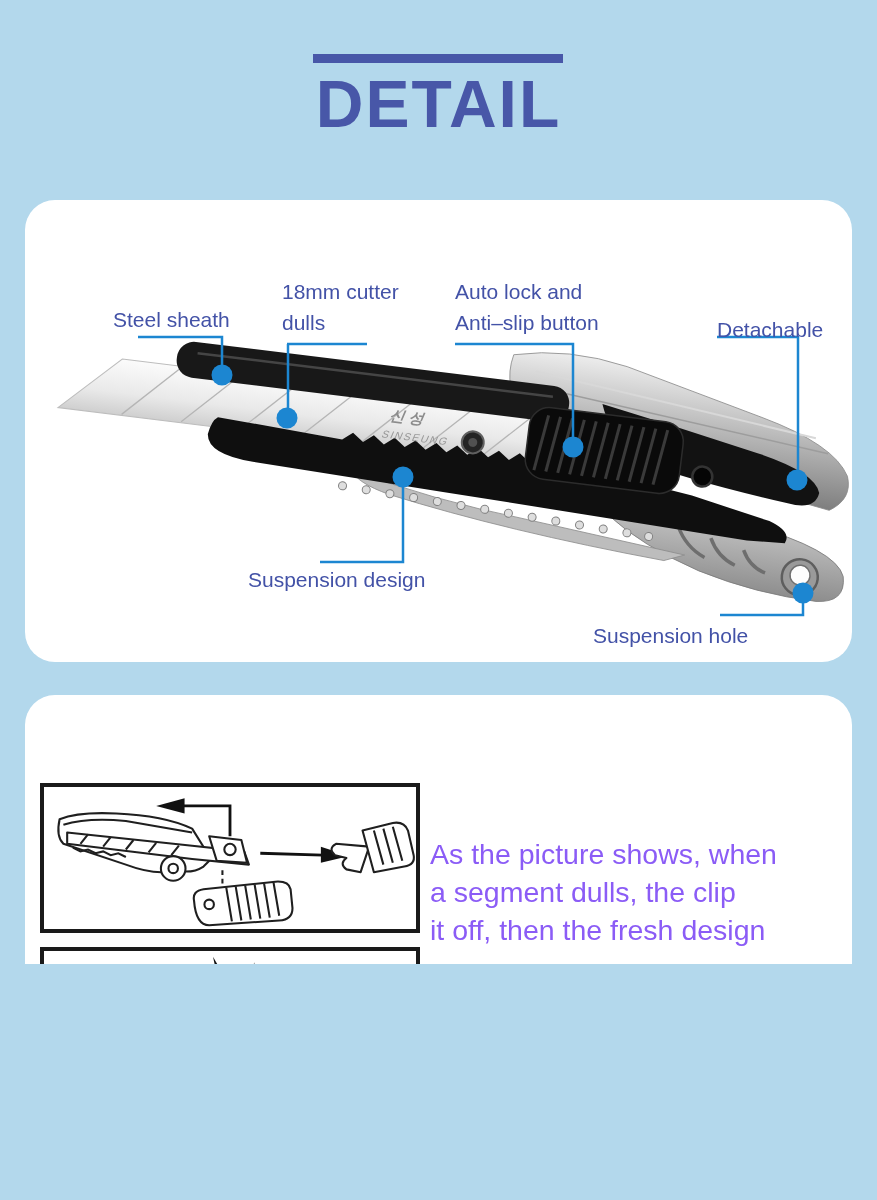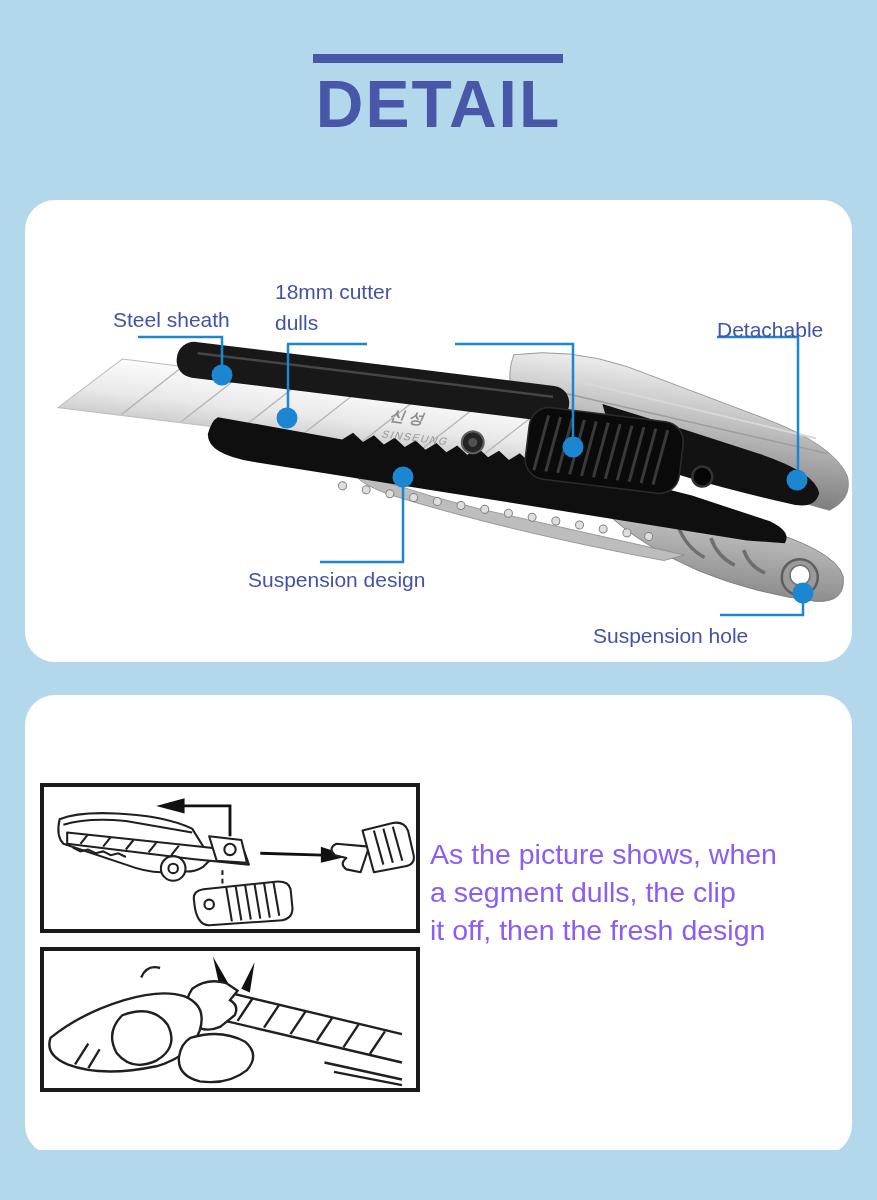--- a/index.html
+++ b/index.html
@@ -1,37 +1,37 @@
 <!DOCTYPE html>
 <html><head>
 <meta charset="utf-8">
 <style>
   html,body{margin:0;padding:0;background:#b3d8ec;}
   .page{
-    position:relative;width:877px;height:1150px;margin:0 auto;
+    position:relative;width:877px;height:964px;margin:0 auto;
     background:#b3d8ec;overflow:hidden;
     font-family:"Liberation Sans","DejaVu Sans",sans-serif;
   }
   
   .header{position:absolute;top:0;left:0;width:877px;text-align:center;}
   .title-bar{position:absolute;left:313px;top:54px;width:250px;height:9px;background:#4857a8;}
   .page-title{
     position:absolute;left:0;top:66px;width:877px;margin:0;
     font-size:66px;font-weight:bold;letter-spacing:2px;color:#4857a8;text-align:center;
   }
   
   .panel{position:absolute;left:25px;width:827px;background:#ffffff;border-radius:30px;}
   .detail-panel{top:200px;height:462px;}
   .instruction-panel{top:695px;height:460px;}
   
   .callout-label{
     position:absolute;color:#4352a7;font-size:21px;line-height:31px;white-space:nowrap;
   }
   .lbl-steel{left:88px;top:104px;}
-  .lbl-blade{left:250px;top:76px;}
+  .lbl-blade{left:257px;top:76px;}
   .lbl-autolock{left:430px;top:76px;}
   .lbl-detach{left:692px;top:114px;}
   .lbl-ergo{left:223px;top:364px;}
   .lbl-susp{left:568px;top:420px;}
   
   .knife-svg{position:absolute;left:0;top:0;}
   
   .illus-box{
     position:absolute;left:15px;width:372px;background:#fff;
     border:4px solid #1a1a1a;
@@ -166,20 +166,24 @@
         <circle cx="378" cy="277" r="10.5"></circle>
         <circle cx="778" cy="393" r="10.5"></circle>
       </g>
     </svg>
 
     <div class="callout-label lbl-steel">Steel sheath</div>
     <div class="callout-label lbl-blade">
       <div>18mm cutter</div>
       <div>dulls</div>
     </div>
+    <div class="callout-label lbl-autolock">
+      <div>Auto lock and</div>
+      <div>Anti–slip button</div>
+    </div>
     <div class="callout-label lbl-detach">Detachable</div>
     <div class="callout-label lbl-ergo">Suspension design</div>
     <div class="callout-label lbl-susp">Suspension hole</div>
   </div>
 
   <div class="panel instruction-panel">
 
     <div class="illus-box illus-box-1">
       <svg width="372" height="142" viewBox="0 0 380 150">
         <g fill="#fff" stroke="#1f1f1f" stroke-width="2.2" stroke-linejoin="round">

